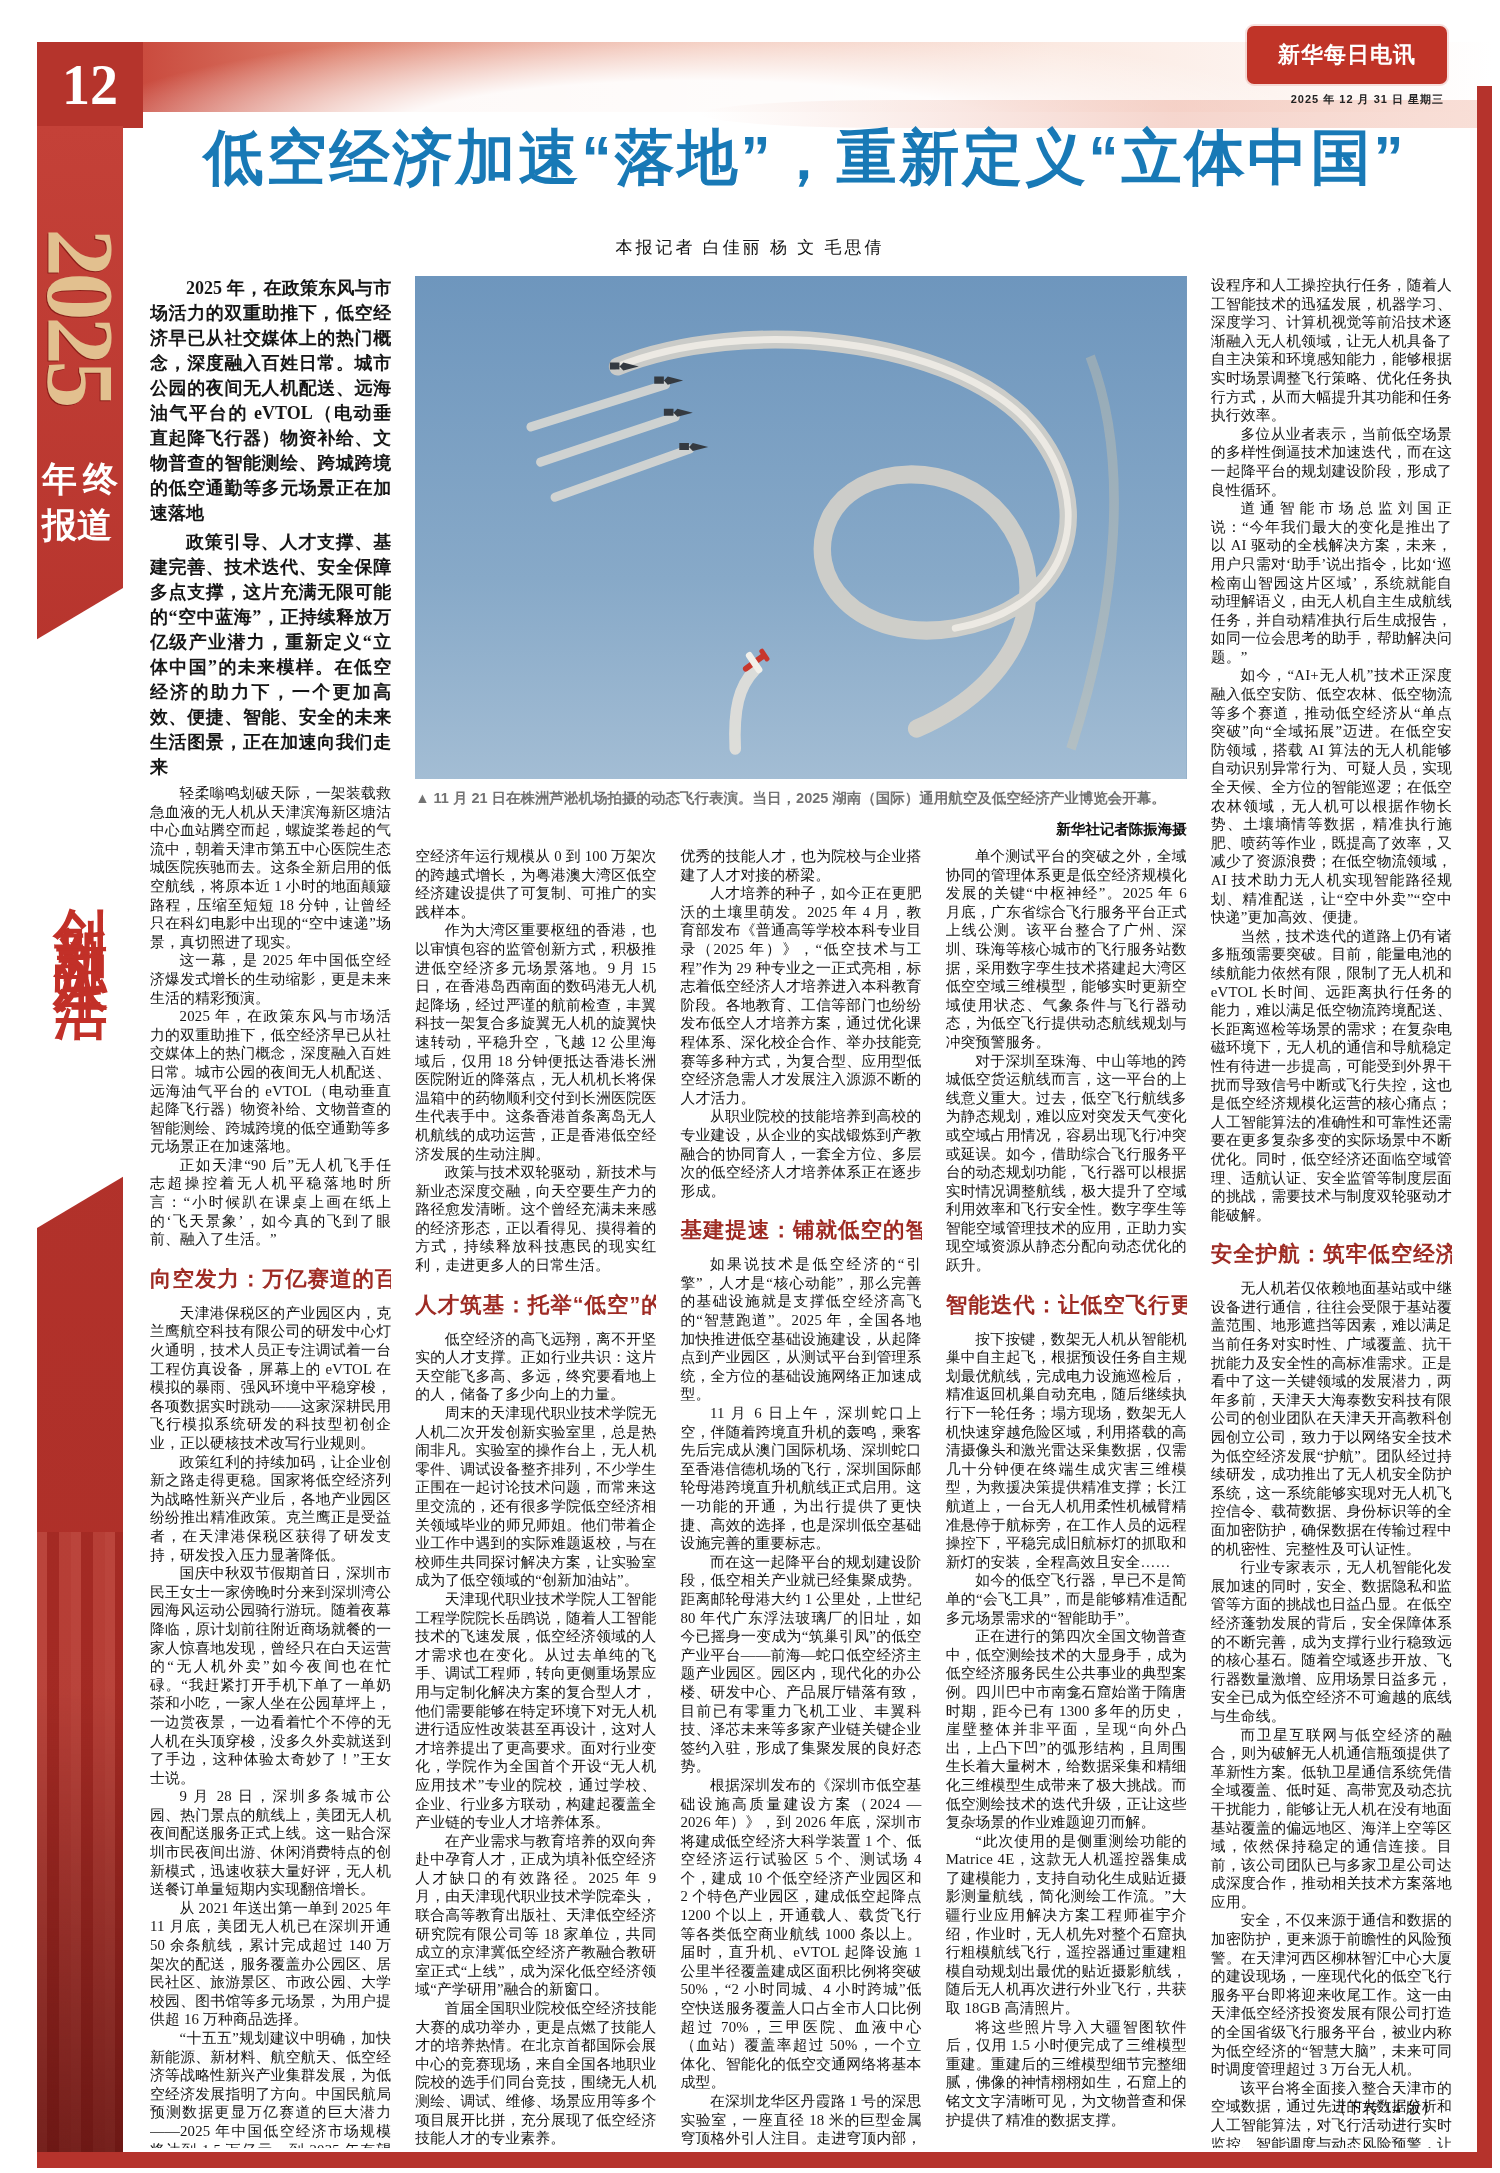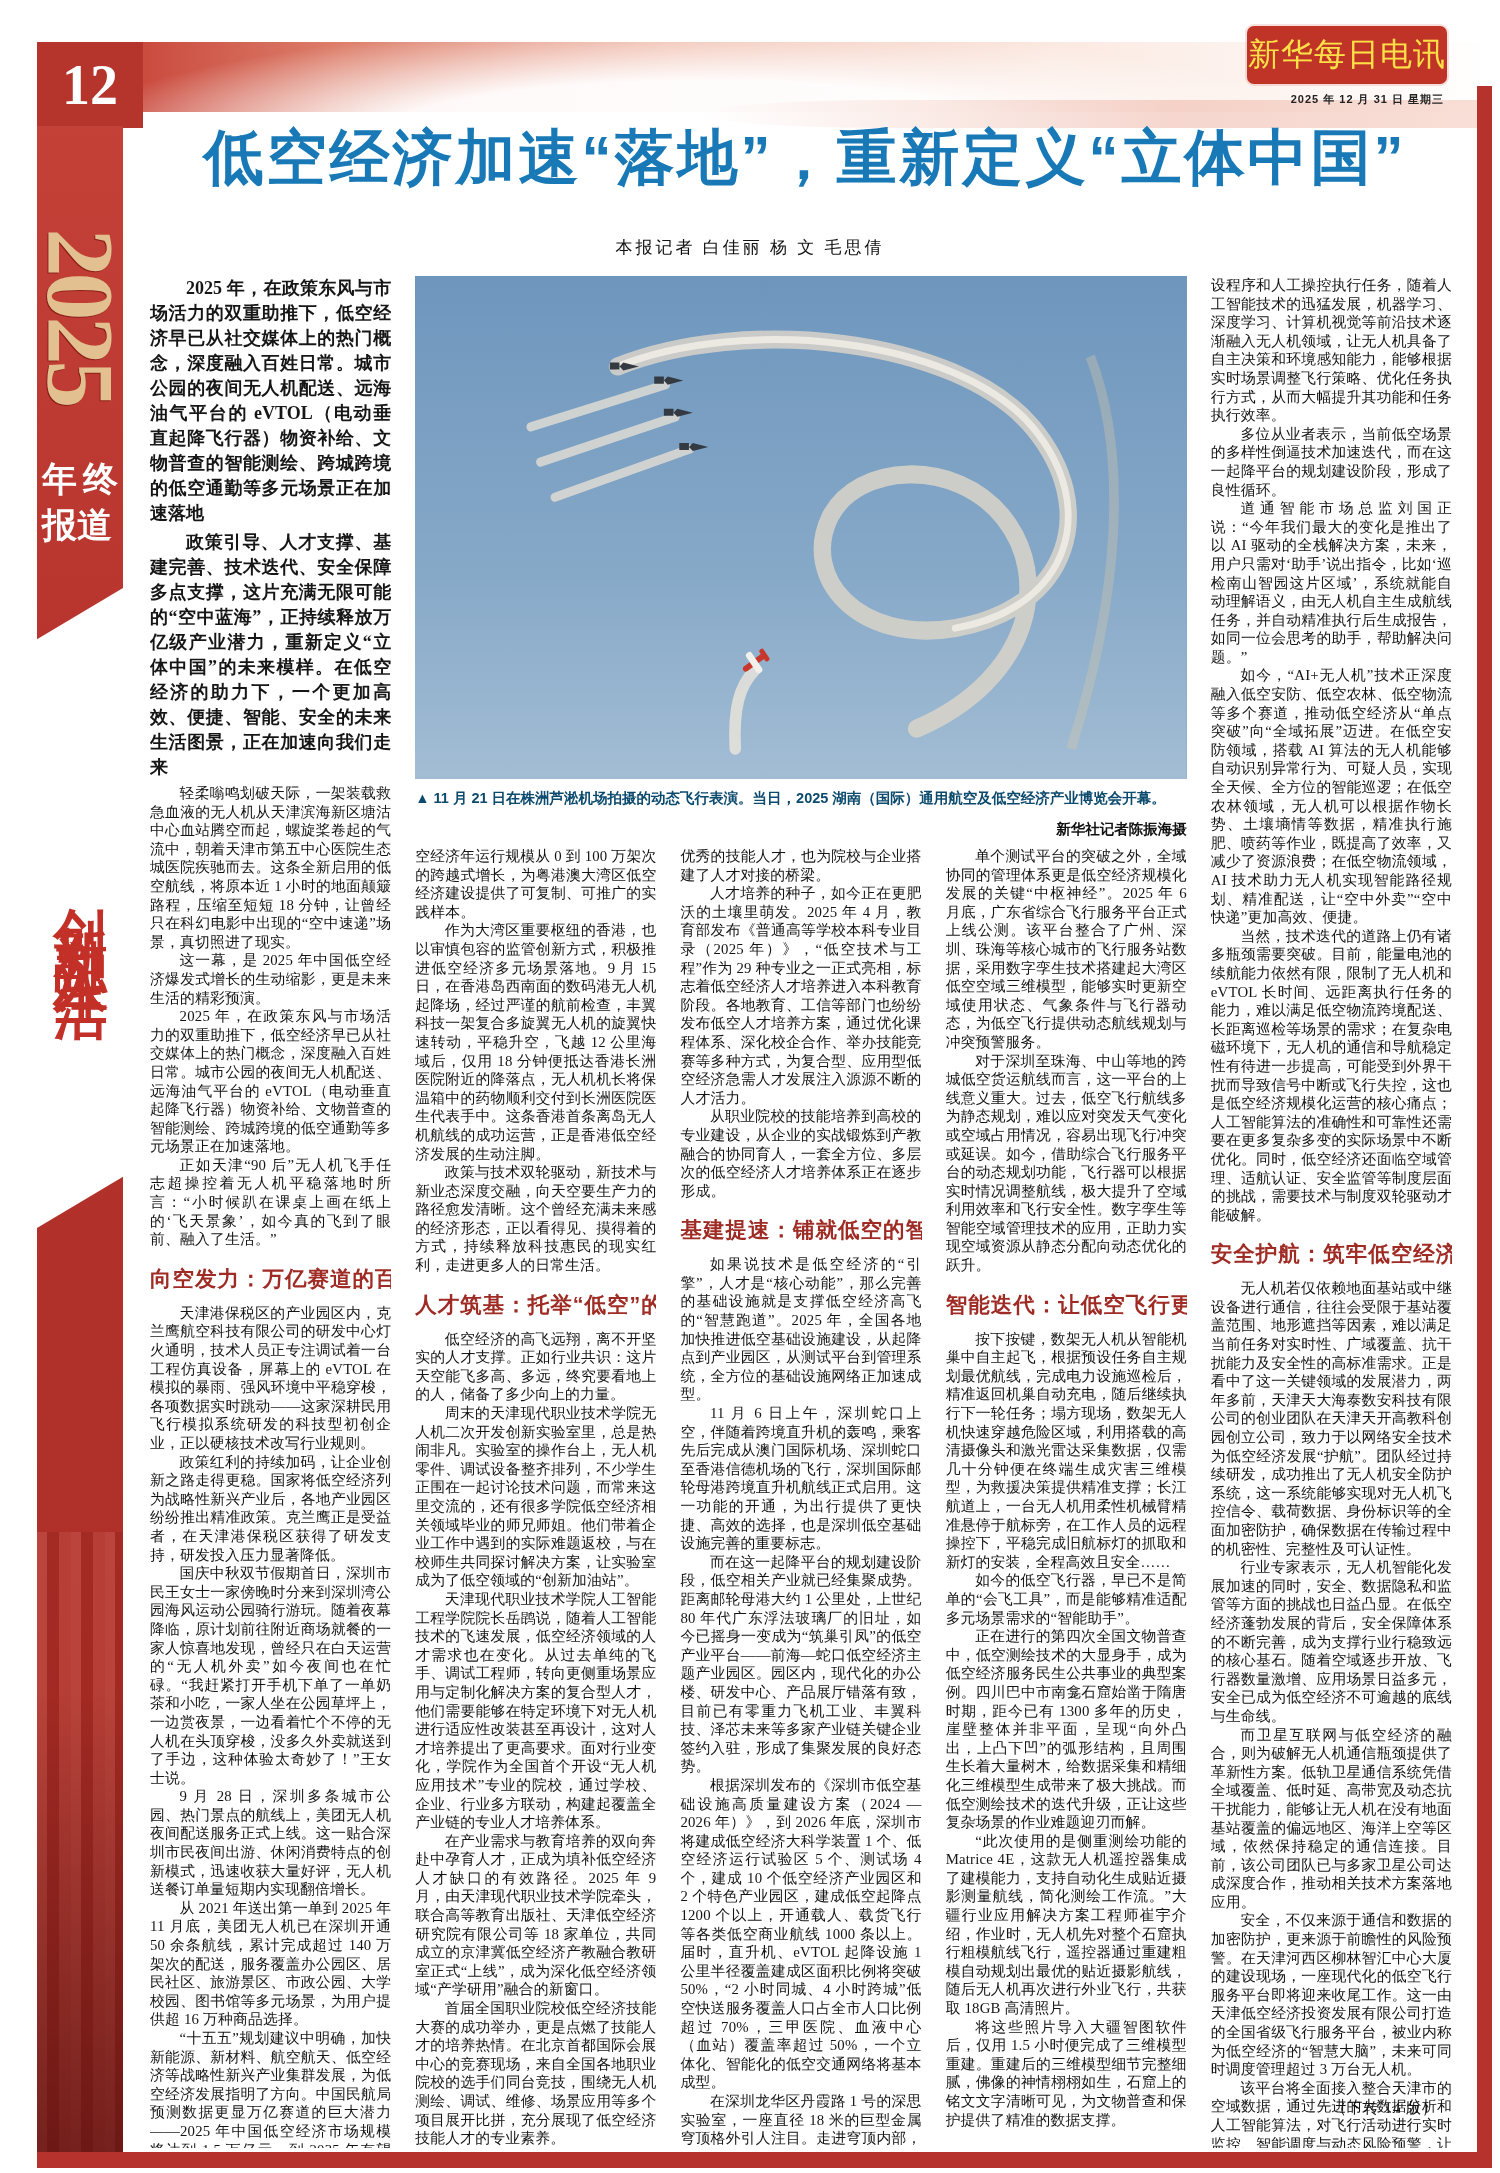--- a/index.html
+++ b/index.html
@@ -12,21 +12,21 @@
       radial-gradient(ellipse 900px 160px at 42% 135%, rgba(255,255,255,.95) 35%, rgba(255,255,255,0) 70%),
       linear-gradient(90deg,#c8463a 0%,#dd7f6b 16%,#f0bcab 42%,#fbe9e1 68%,#fff 100%);}
   .top-band2{position:absolute;left:700px;top:100px;width:792px;height:28px;
     background:linear-gradient(90deg,rgba(240,190,175,0) 0%,rgba(238,180,165,.55) 60%,rgba(247,215,205,.8) 100%);
     border-radius:50% 0 0 50%/100% 0 0 100%;}
   .pageno-box{position:absolute;left:37px;top:42px;width:106px;height:86px;background:#b5342c;
     display:flex;align-items:center;justify-content:center;}
   .pageno{color:#fff;font-size:56px;font-weight:bold;font-family:"Liberation Serif",serif;}
   .masthead{position:absolute;right:53px;top:26px;width:200px;height:58px;background:#c03428;
     border-radius:7px;display:flex;align-items:center;justify-content:center;box-shadow:0 0 0 2px rgba(192,52,40,.15);}
-  .masthead .brand{color:#fde047;font-size:32px;font-weight:400;font-family:"Liberation Sans",sans-serif;letter-spacing:1px;}
+  .masthead .brand{color:#ffffff;font-size:22px;font-weight:700;font-family:"Liberation Sans",sans-serif;letter-spacing:1px;}
   .dateline{position:absolute;right:56px;top:92px;font-size:11px;font-weight:bold;
     font-family:"Liberation Sans",sans-serif;letter-spacing:1px;color:#222;}
 
   
   .right-bar{position:absolute;right:8px;top:86px;width:15px;height:2066px;background:#b5332c;}
   .bottom-bar{position:absolute;left:37px;top:2152px;width:1455px;height:16px;background:#b5332c;}
 
   
   .sidebar{position:absolute;left:37px;top:126px;width:86px;height:2026px;
     background:linear-gradient(180deg,#c44138 0%,#b5332c 30%,#aa2e27 100%);}
@@ -63,21 +63,21 @@
   .body-p.cont{text-indent:0;}
   .intro-p{margin:0 0 4px 0;font-size:18px;line-height:25px;font-weight:bold;text-align:justify;
     text-indent:2em;color:#161616;font-family:"Liberation Serif",serif;}
   .crosshead{margin:15px 0 11px;font-size:21.5px;font-weight:900;color:#9e2b24;text-align:center;
     font-family:"Liberation Sans","DejaVu Sans",sans-serif;letter-spacing:1px;white-space:nowrap;}
 
   
   .photo-wrap{width:100%;height:503px;overflow:hidden;background:#7d9cb8;}
   .photo-wrap svg{display:block;width:100%;height:100%;}
   .caption{margin-top:9px;font-family:"Liberation Sans","DejaVu Sans",sans-serif;
-    font-size:14.5px;font-weight:600;line-height:21px;text-align:justify;color:#0c4a6e;}
+    font-size:14.5px;font-weight:600;line-height:21px;text-align:justify;color:#737373;}
   .credit{font-family:"Liberation Sans","DejaVu Sans",sans-serif;font-size:14.5px;font-weight:600;
     text-align:right;color:#111;margin-top:11px;}
 
   .continued{position:absolute;right:62px;top:2099px;font-size:15px;letter-spacing:1px;color:#111;}
 </style>
 </head>
 <body>
 
 <div class="page">
 

